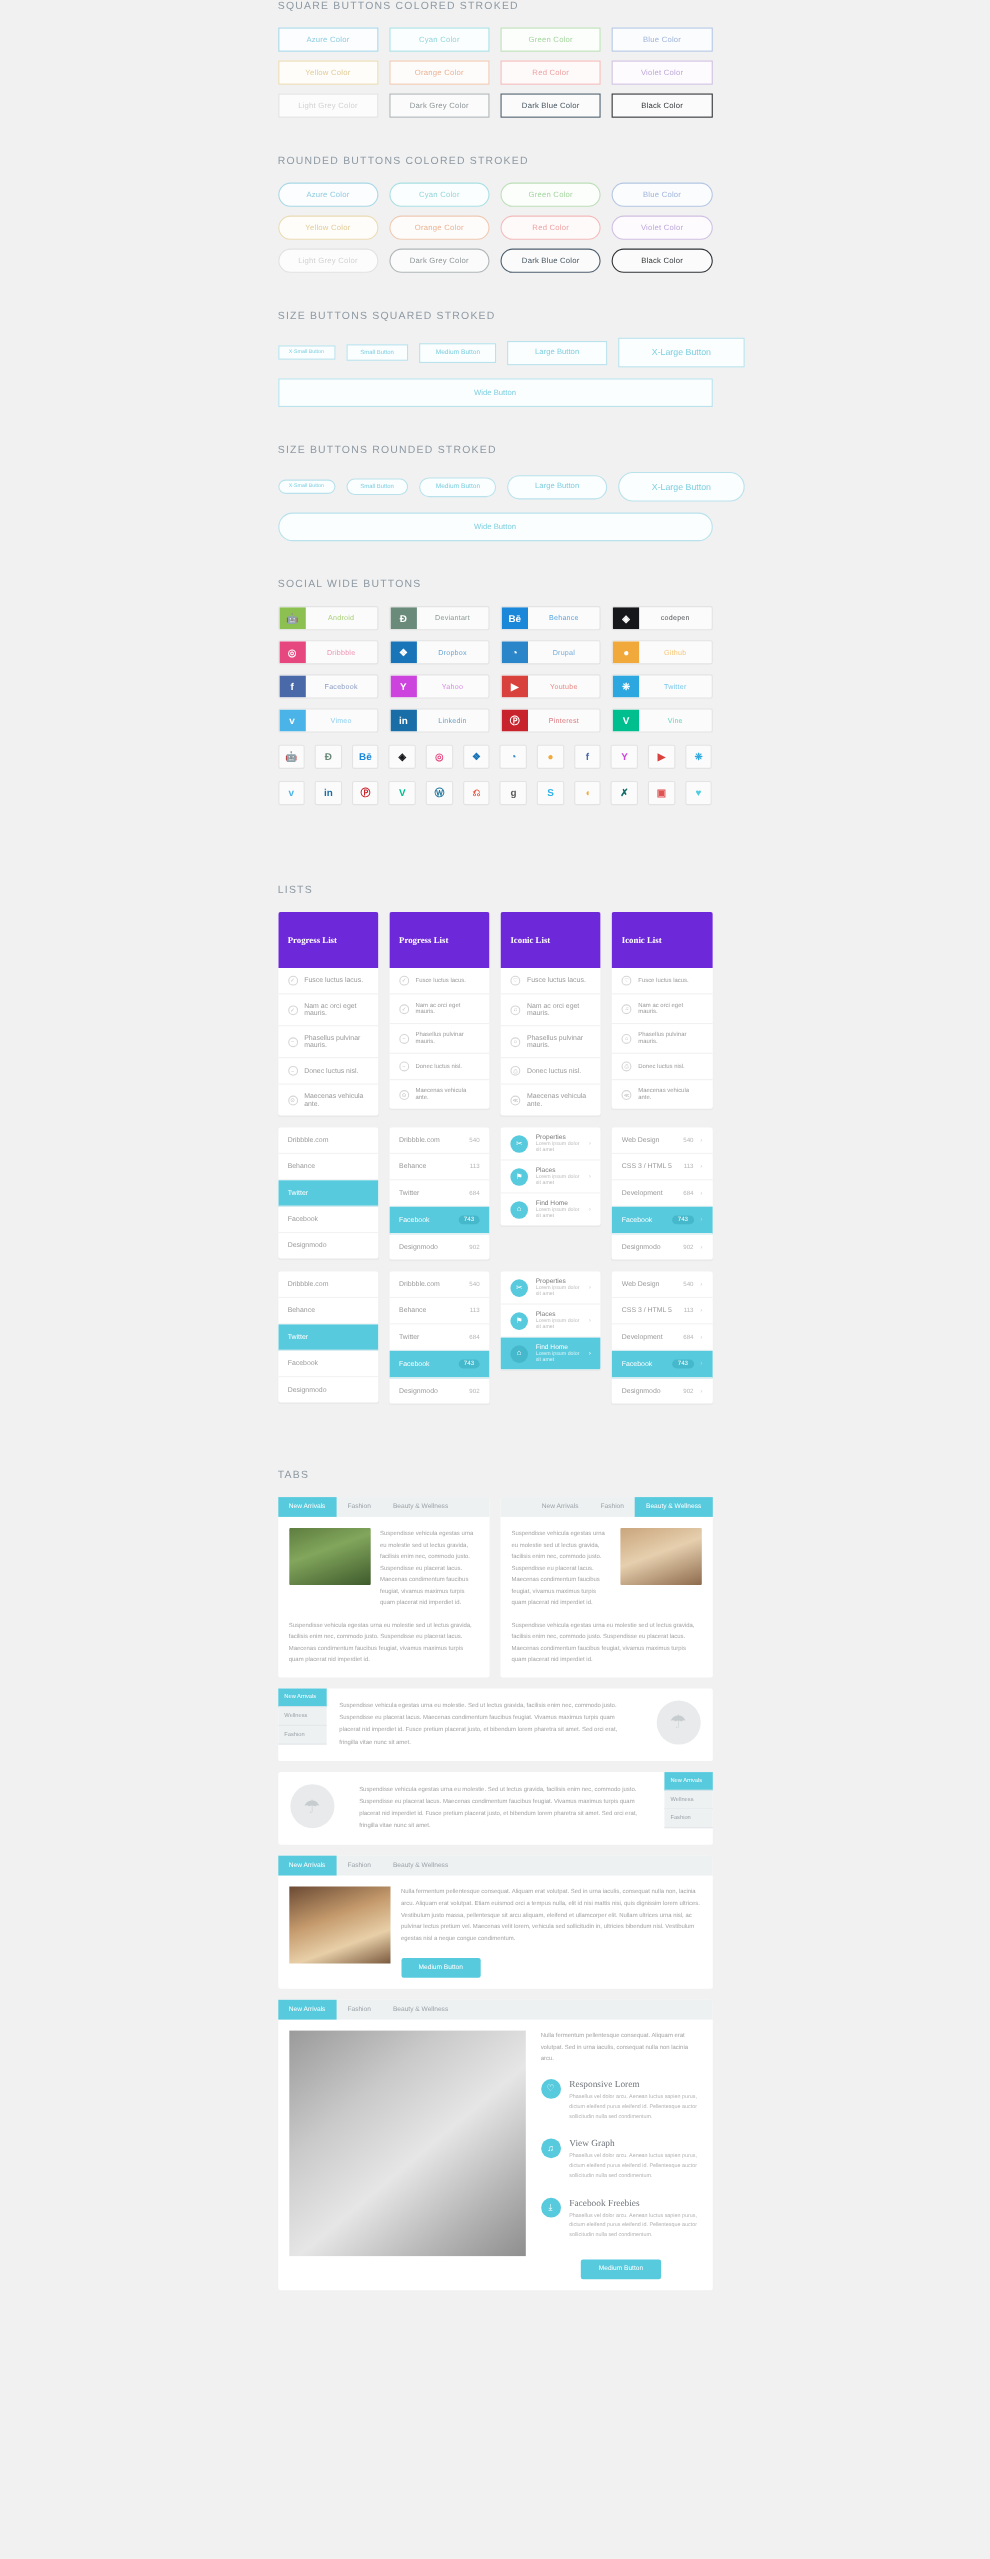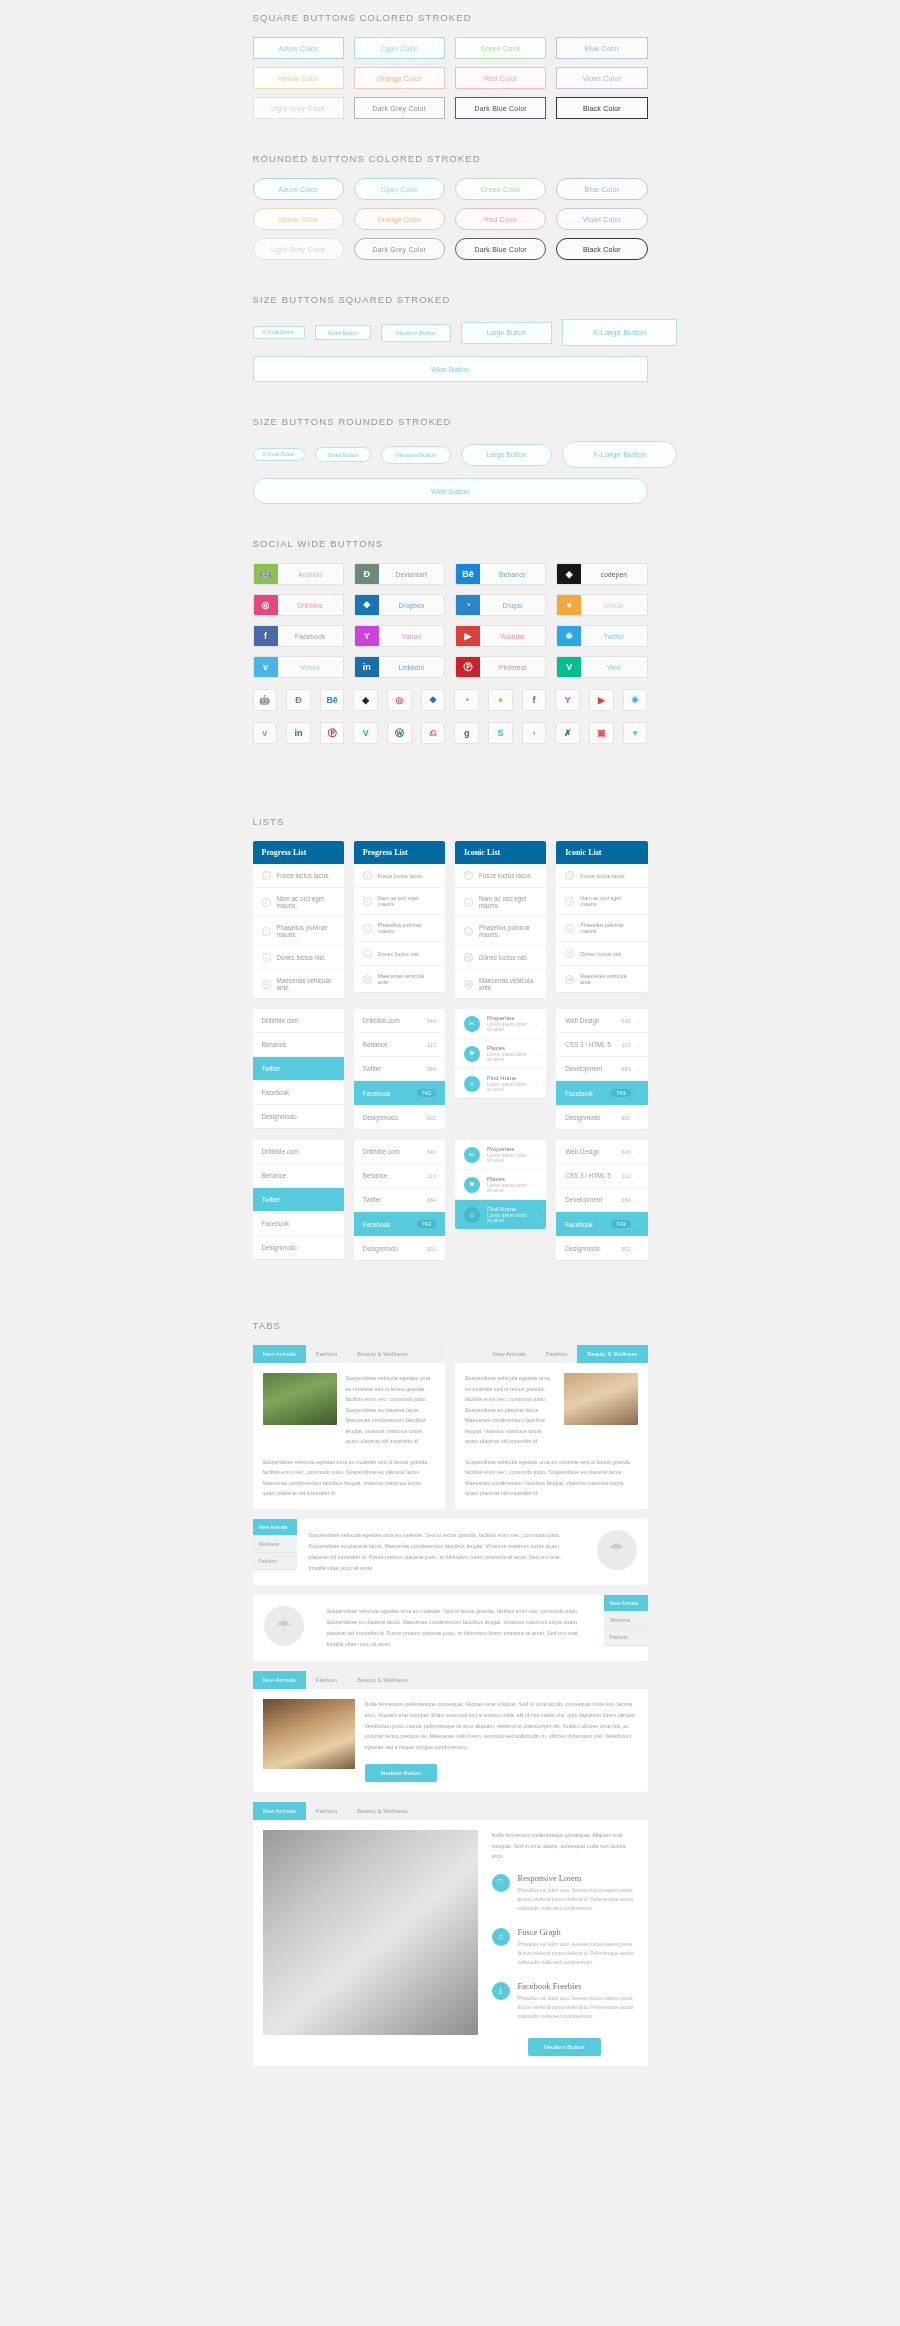--- a/index.html
+++ b/index.html
@@ -2,21 +2,21 @@
 <html><head>
 <meta charset="utf-8">
 <style>
   * { box-sizing: border-box; }
   html, body { margin:0; padding:0; }
   body {
     width:900px; background:#f1f1f1;
     font-family:"Liberation Sans", sans-serif;
     color:#8a8a8a; -webkit-font-smoothing:antialiased;
   }
-  .page { width:795px; margin:12px auto; padding:0 0 30px 0; }
+  .page { width:795px; margin:0 auto; padding:0 0 30px 0; }
   .sec { padding:0 200px; }
   .sec-title {
     font-size:9.5px; letter-spacing:1.1px; color:#8d99a3;
     font-weight:400; margin:0 0 14px 0; text-transform:uppercase;
   }
   .block { margin-bottom:34px; }
 
   
   .btn-grid { display:flex; flex-wrap:wrap; gap:8px 10px; }
   .btn-grid .cell { width:calc(25% - 7.5px); }
@@ -76,22 +76,22 @@
     border:1px solid #e3e3e3; background:#fbfbfb;
     border-radius:2px; font-size:9px; font-weight:bold; cursor:pointer;
   }
 
   
   .lists-row { display:flex; gap:10px; }
   .lists-row > .col { flex:1; }
   .lcard { background:#fff; border-radius:2px; overflow:hidden;
            box-shadow:0 1px 1px rgba(0,0,0,.04); }
   .lhead {
-    background:#0369a1; color:#fff; font-size:8px; font-weight:bold;
-    padding:7px 9px; font-family:"Liberation Serif", serif;
+    background:#6d28d9; color:#fff; font-size:8px; font-weight:bold;
+    padding:21px 9px; font-family:"Liberation Serif", serif;
   }
   .litem {
     display:flex; align-items:center; gap:6px;
     padding:7px 9px; font-size:6.3px; color:#9a9a9a;
     border-bottom:1px solid #f1f1f1;
   }
   .litem:last-child { border-bottom:none; }
   .litem .gi { width:9px; height:9px; flex:none; }
   .lrow {
     display:flex; align-items:center; justify-content:space-between;
@@ -854,21 +854,21 @@
               <div class="feat">
                 <div class="fc">♡</div>
                 <div>
                   <h4>Responsive Lorem</h4>
                   <p>Phasellus vel dolor arcu. Aenean luctus sapien purus, dictum eleifend purus eleifend id. Pellentesque auctor sollicitudin nulla sed condimentum.</p>
                 </div>
               </div>
               <div class="feat">
                 <div class="fc">♫</div>
                 <div>
-                  <h4>Fusce Graph</h4>
+                  <h4>View Graph</h4>
                   <p>Phasellus vel dolor arcu. Aenean luctus sapien purus, dictum eleifend purus eleifend id. Pellentesque auctor sollicitudin nulla sed condimentum.</p>
                 </div>
               </div>
               <div class="feat">
                 <div class="fc">⤓</div>
                 <div>
                   <h4>Facebook Freebies</h4>
                   <p>Phasellus vel dolor arcu. Aenean luctus sapien purus, dictum eleifend purus eleifend id. Pellentesque auctor sollicitudin nulla sed condimentum.</p>
                 </div>
               </div>

